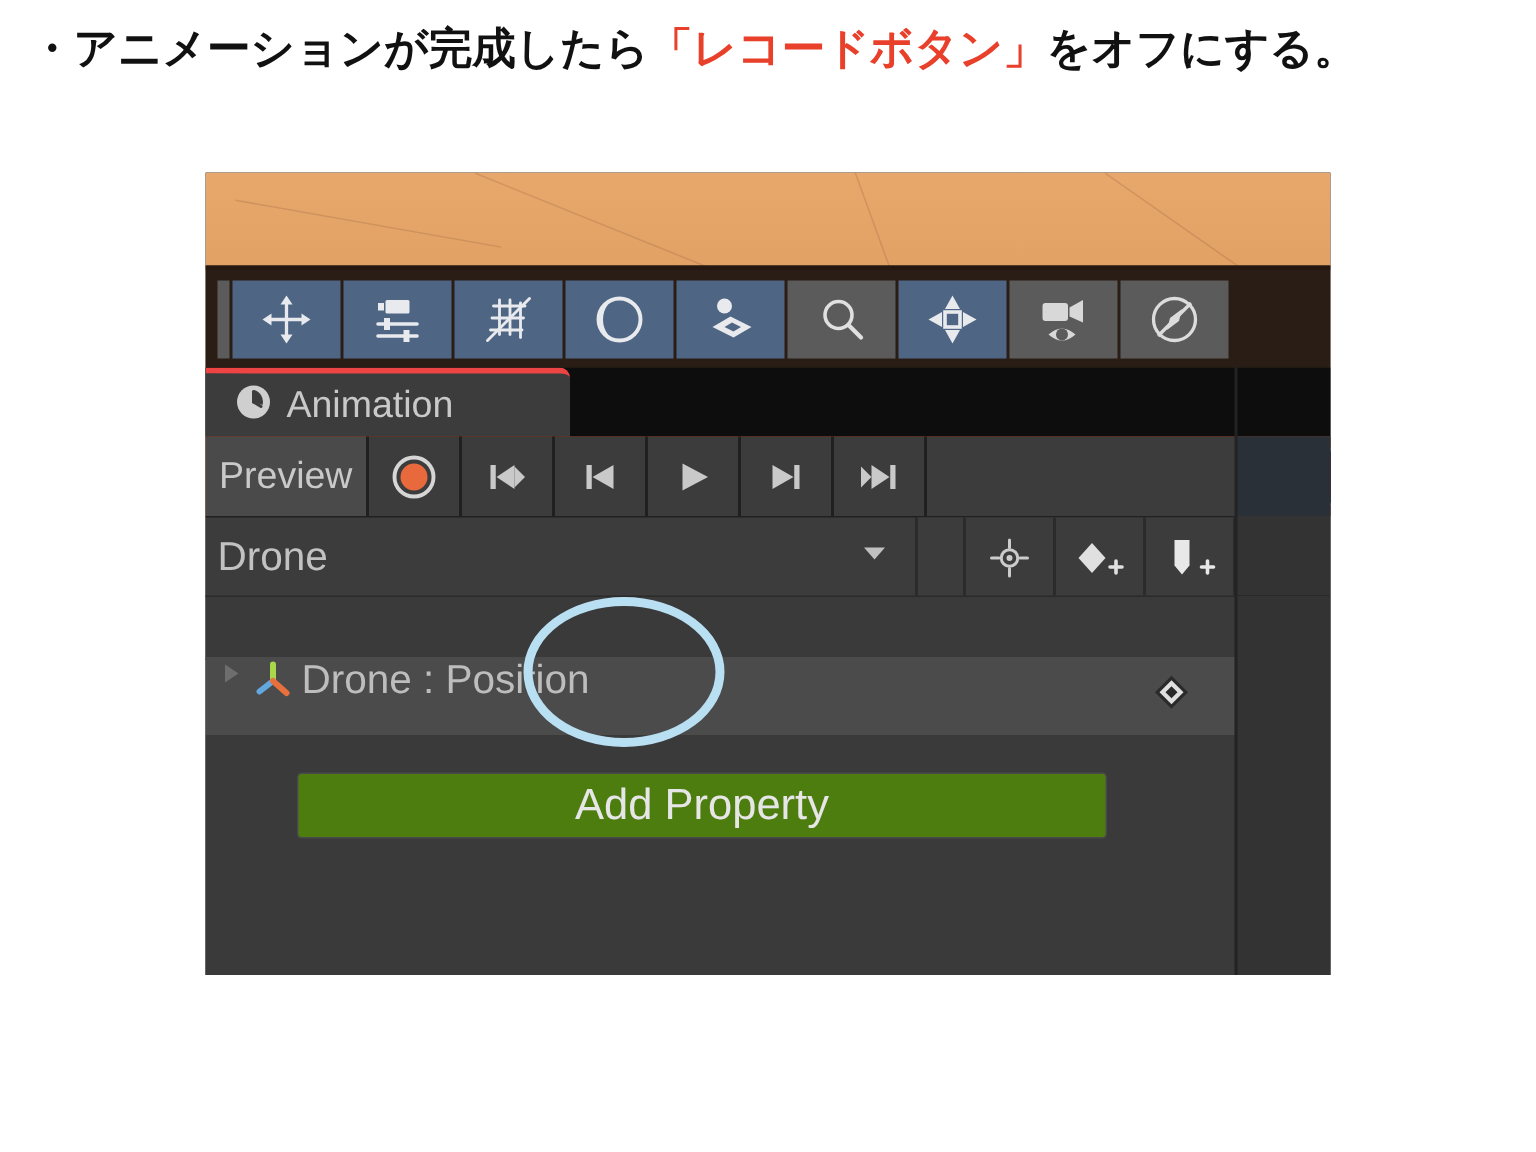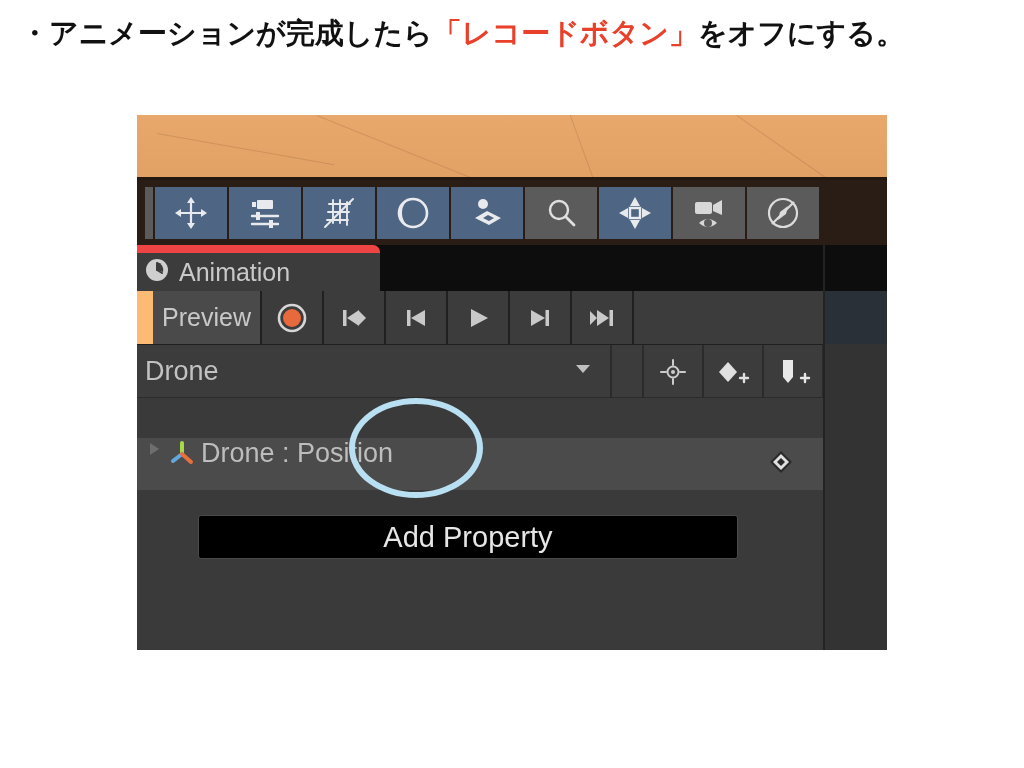--- a/index.html
+++ b/index.html
@@ -70,35 +70,35 @@
   #anim-panel{
     position:absolute; left:0; top:130px; width:750px; height:405px;
     background:#101010;
   }
   #tab-row{
     position:absolute;left:0;top:0;width:750px;height:46px;background:#0d0d0d;
   }
   #tab-anim{
     position:absolute;left:0;top:0;width:243px;height:46px;
     background:#3c3c3c;
-    border-top:8px solid #ef4444;
+    border-top:4px solid #ef4444;
     box-sizing:border-box;
     border-top-right-radius:7px;
     display:flex;align-items:center;
-    padding-left:6px;
+    padding-left:18px;
   }
   #tab-anim .tab-label{
     color:#c9c9c9;font-size:25px;margin-left:8px;
   }
 
   
   #transport{
     position:absolute;left:0;top:46px;width:830px;height:53px;
-    background:#fdba74;
-    display:flex; align-items:stretch;padding-left:16px;
+    background:#c2410c;
+    display:flex; align-items:stretch;
   }
   #preview-btn{
     width:107px;background:#4a4a4a;display:flex;align-items:center;justify-content:center;
     color:#c9c9c9;font-size:25px;
     border-right:2px solid #202020;
   }
   .tp-btn{
     width:60px;background:#3c3c3c;border-right:2px solid #202020;
     display:flex;align-items:center;justify-content:center;
   }
@@ -152,21 +152,21 @@
   #prop-diamond{position:absolute;right:30px;top:50%;transform:translateY(-50%);}
   #prop-tail{position:absolute;left:687px;top:193px;width:63px;height:52px;background:#333333;}
 
   
   #lower{
     position:absolute;left:0;top:245px;width:687px;height:160px;background:#3a3a3a;
   }
   #lower-tail{position:absolute;left:687px;top:245px;width:63px;height:160px;background:#333333;}
   #add-prop{
     position:absolute;left:61px;top:25px;width:540px;height:44px;
-    background:#000000;border:1px solid #4a4a4a;border-radius:3px;
+    background:#4d7c0f;border:1px solid #4a4a4a;border-radius:3px;
     display:flex;align-items:center;justify-content:center;
     color:#e6e6e6;font-size:29px;box-sizing:border-box;
   }
   #divider-v{
     position:absolute;left:686px;top:0px;width:2px;height:405px;background:#232323;
   }
 
   
   #highlight{
     position:absolute;

